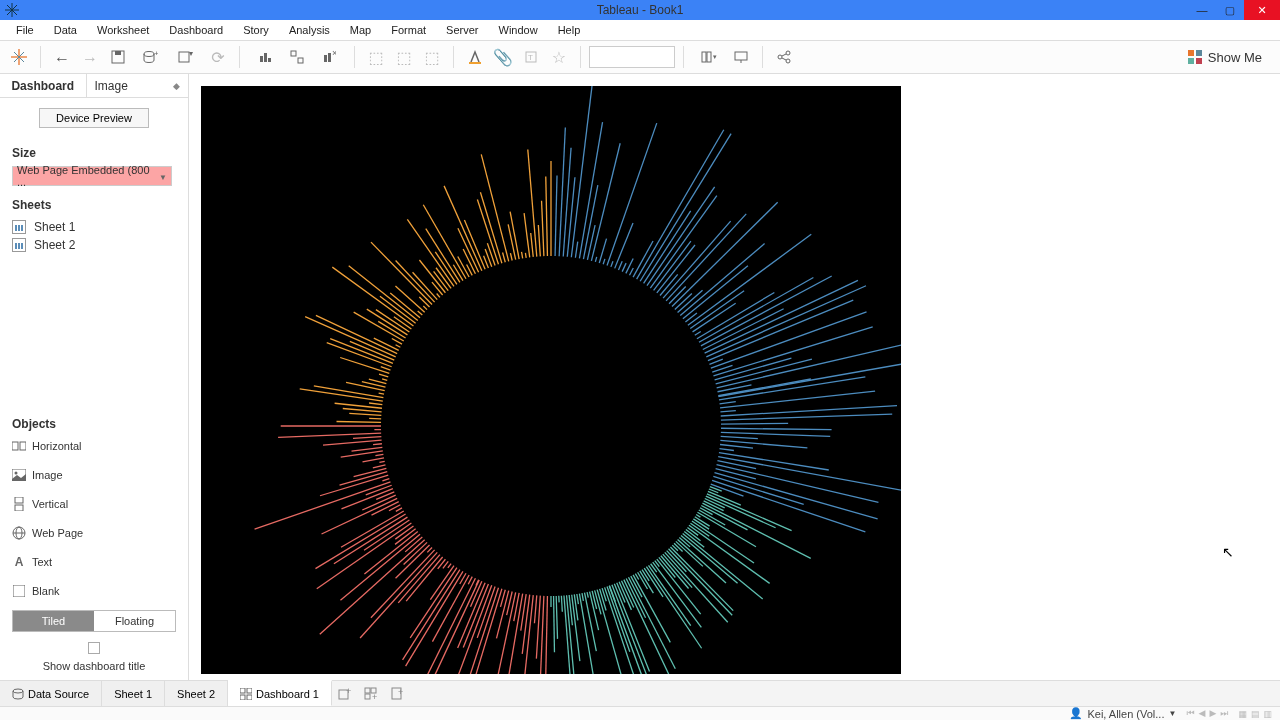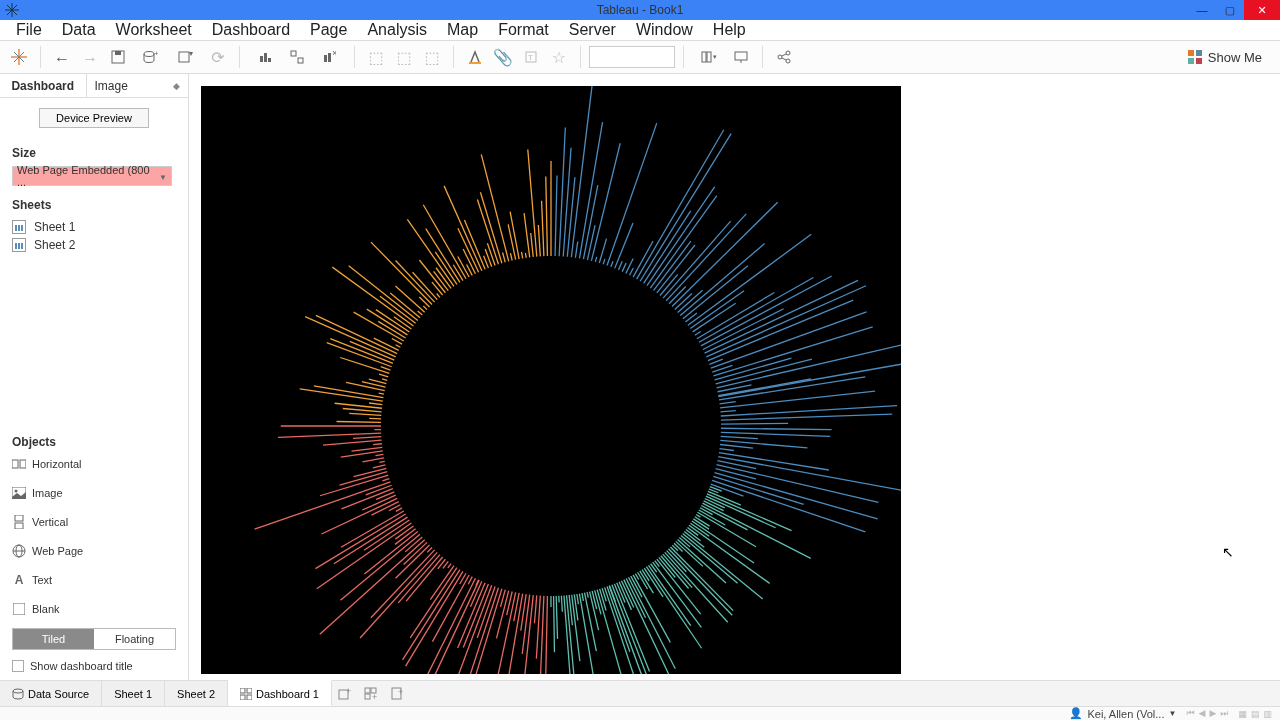--- a/index.html
+++ b/index.html
@@ -3,21 +3,21 @@
 <meta charset="utf-8">
 <style>
 * { box-sizing: border-box; margin: 0; padding: 0; font-family: "Segoe UI", Arial, sans-serif; }
 html, body { width: 1280px; height: 720px; overflow: hidden; background: #fff; }
 .titlebar { height: 20px; background: #3b82f6; display: flex; align-items: center; position: relative; }
 .titlebar .app-icon { width: 16px; height: 16px; margin-left: 4px; }
 .titlebar .title { position: absolute; left: 50%; transform: translateX(-50%); font-size: 12px; color: #333; }
 .titlebar .win-controls { position: absolute; right: 0; top: 0; display: flex; height: 20px; }
 .titlebar .win-controls div { width: 28px; display: flex; align-items: center; justify-content: center; font-size: 11px; color: #222; }
 .titlebar .win-controls .close { background: #e81123; color: #fff; width: 36px; }
-.menubar { height: 20px; display: flex; align-items: center; padding: 0 6px; font-size: 16px; color: #222; }
+.menubar { height: 20px; display: flex; align-items: center; padding: 0 6px; font-size: 11px; color: #222; }
 .menubar .menu-item { padding: 2px 10px; cursor: default; }
 .toolbar { height: 34px; border-top: 1px solid #ddd; border-bottom: 1px solid #ddd; display: flex; align-items: center; padding: 0 6px; gap: 2px; background:#fcfcfc; }
 .toolbar .tb-btn { width: 26px; height: 26px; display: flex; align-items: center; justify-content: center; border-radius: 2px; color:#555; }
 .toolbar .tb-btn.wide { width: 34px; }
 .toolbar .tb-sep { width: 1px; height: 22px; background: #ddd; margin: 0 6px; }
 .toolbar .tb-select { width: 86px; height: 22px; border: 1px solid #ccc; background: #fff; }
 .toolbar .showme { margin-left: auto; display: flex; align-items: center; gap: 6px; font-size: 13px; color: #333; padding-right: 12px;}
 .toolbar .showme .sm-icon{width:14px;height:14px;}
 .body { display: flex; height: 606px; }
 .sidebar { width: 189px; border-right: 1px solid #ddd; display: flex; flex-direction: column; font-size: 12px; color: #333; }
@@ -36,21 +36,21 @@
 .sheet-list .sheet .sicon.bar::after{content:"";position:absolute;left:2px;bottom:2px;width:2px;height:6px;background:#5b8db8;box-shadow:3px 0 0 #5b8db8,6px 0 0 #5b8db8;}
 .spacer { flex: 1; }
 .objects { padding: 8px 12px; margin-top: 24px; }
 .objects h4 { font-size: 12px; font-weight: bold; margin-bottom: 8px; }
 .obj-grid { display: grid; grid-template-columns: 1fr; gap: 15px 8px; font-size: 11px; }
 .obj-grid .obj { display: flex; align-items: center; gap: 6px; }
 .obj-grid .obj .oicon { width: 14px; height: 14px; display:inline-flex; align-items:center; justify-content:center; color:#666;}
 .tile-float { display: flex; margin-top: 12px; border: 1px solid #bbb; height: 22px; }
 .tile-float .tf { flex: 1; display: flex; align-items: center; justify-content: center; font-size: 11px; }
 .tile-float .tf.active { background: #8a8a8a; color: #fff; }
-.show-title { display: flex; align-items: center; gap: 6px; margin-top: 10px; font-size: 11px; }
+.show-title { display: flex; align-items: center; gap: 6px; margin-top: 10px; font-size: 11px; flex-direction: column; }
 .show-title .chk { width: 12px; height: 12px; border: 1px solid #aaa; }
 .canvas { flex: 1; background: #fff; position: relative; }
 .dashboard-canvas { position: absolute; left: 12px; top: 12px; width: 700px; height: 588px; background: #000; overflow: hidden; }
 #radial { position: absolute; left: 0; top: 0; }
 .cursor { position: absolute; left: 1033px; top: 470px; font-size: 14px; color: #000; pointer-events: none;}
 .bottom-tabs { height: 26px; border-top: 1px solid #ddd; display: flex; align-items: stretch; font-size: 11px; background: #f4f4f4; }
 .bottom-tabs .btab { padding: 0 12px; display: flex; align-items: center; border-right: 1px solid #ddd; background:#f0f0f0; gap:4px;}
 .bottom-tabs .btab.active { background: #fff; font-weight: normal; border-top: 2px solid #fff; margin-top:-1px; border-bottom:1px solid #fff;}
 .bottom-tabs .btab.ds{border-right:1px solid #ddd;}
 .bottom-tabs .btab .ticon{width:12px;height:12px;display:inline-block;}
@@ -81,21 +81,21 @@
     <div>▢</div>
     <div class="close">✕</div>
   </div>
 </div>
 
 <div class="menubar">
   <span class="menu-item">File</span>
   <span class="menu-item">Data</span>
   <span class="menu-item">Worksheet</span>
   <span class="menu-item">Dashboard</span>
-  <span class="menu-item">Page</span>
+  <span class="menu-item">Story</span>
   <span class="menu-item">Analysis</span>
   <span class="menu-item">Map</span>
   <span class="menu-item">Format</span>
   <span class="menu-item">Server</span>
   <span class="menu-item">Window</span>
   <span class="menu-item">Help</span>
 </div>
 
 <div class="toolbar">
   <div class="tb-btn">

